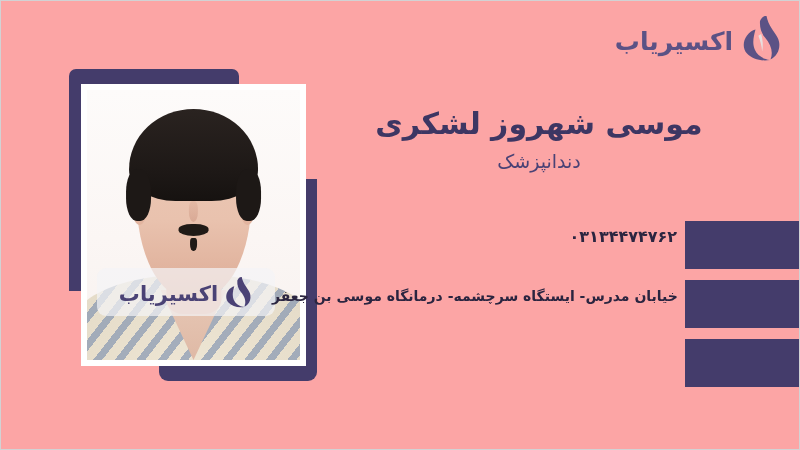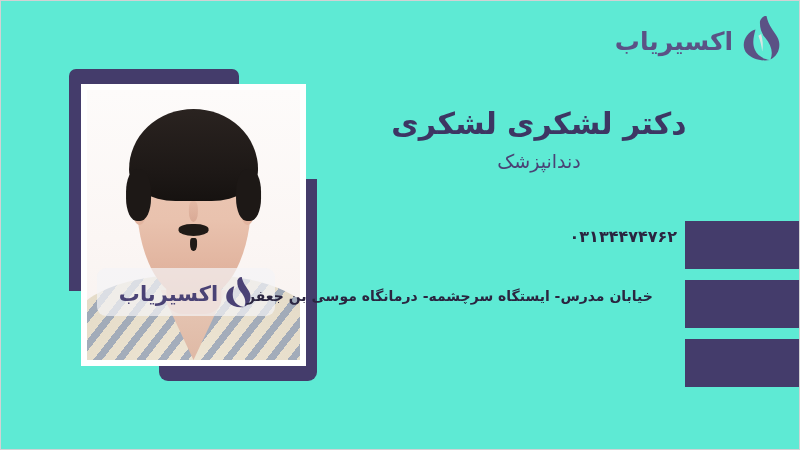--- a/index.html
+++ b/index.html
@@ -11,21 +11,21 @@
     height: 450px;
     overflow: hidden;
     font-family: "DejaVu Sans", "Liberation Sans", sans-serif;
     background: #ffffff;
   }
 
   .card {
     position: relative;
     width: 800px;
     height: 450px;
-    background: #5eead4;
+    background: #fca5a5;
     box-sizing: border-box;
     border: 1px solid #d2d2d4;
     overflow: hidden;
   }
 
   
   .brand {
     position: absolute;
     top: 14px;
     right: 16px;
@@ -281,21 +281,21 @@
     width: 420px;
     text-align: right;
     font-size: 16px;
     font-weight: 700;
     color: #2b2540;
     letter-spacing: .5px;
     direction: rtl;
   }
   .address {
     position: absolute;
-    right: 134px;
+    right: 109px;
     top: 287px;
     width: 430px;
     text-align: center;
     font-size: 14px;
     font-weight: 700;
     color: #2b2540;
     direction: rtl;
     white-space: nowrap;
   }
 
@@ -354,21 +354,21 @@
             <path d="M27.5 1 C29.5 11 35 16 38.5 22.5 C42.5 30 40 40.5 31.5 44.5 C34.5 37 32 29.5 26 22.5 C22.5 18.4 20.5 13 21 6 C22.8 2.2 25 0.6 27.5 1 Z" fill="#4a4275"></path>
             <path d="M16.5 14.5 C14.5 22 13 28.5 16 35 C18.5 40.5 24 44 31 45 C22 46.5 13 44 8 38.5 C3.5 33.6 3.8 26 8 20.5 C10.5 17.2 13.4 15.3 16.5 14.5 Z" fill="#4a4275"></path>
           </svg>
           <span class="brand-word">اکسیریاب</span>
         </div>
       </div>
     </div>
   </div>
 
   <div class="info">
-    <h1 class="doctor-name">دکتر لشکری لشکری</h1>
+    <h1 class="doctor-name">موسی شهروز لشکری</h1>
     <div class="specialty">دندانپزشک</div>
   </div>
 
   <div class="phone">۰۳۱۳۴۴۷۴۷۶۲</div>
   <div class="address">خیابان مدرس- ایستگاه سرچشمه- درمانگاه موسی بن جعفر</div>
 
   <div class="bar bar-1"></div>
   <div class="bar bar-2"></div>
   <div class="bar bar-3"></div>
 

